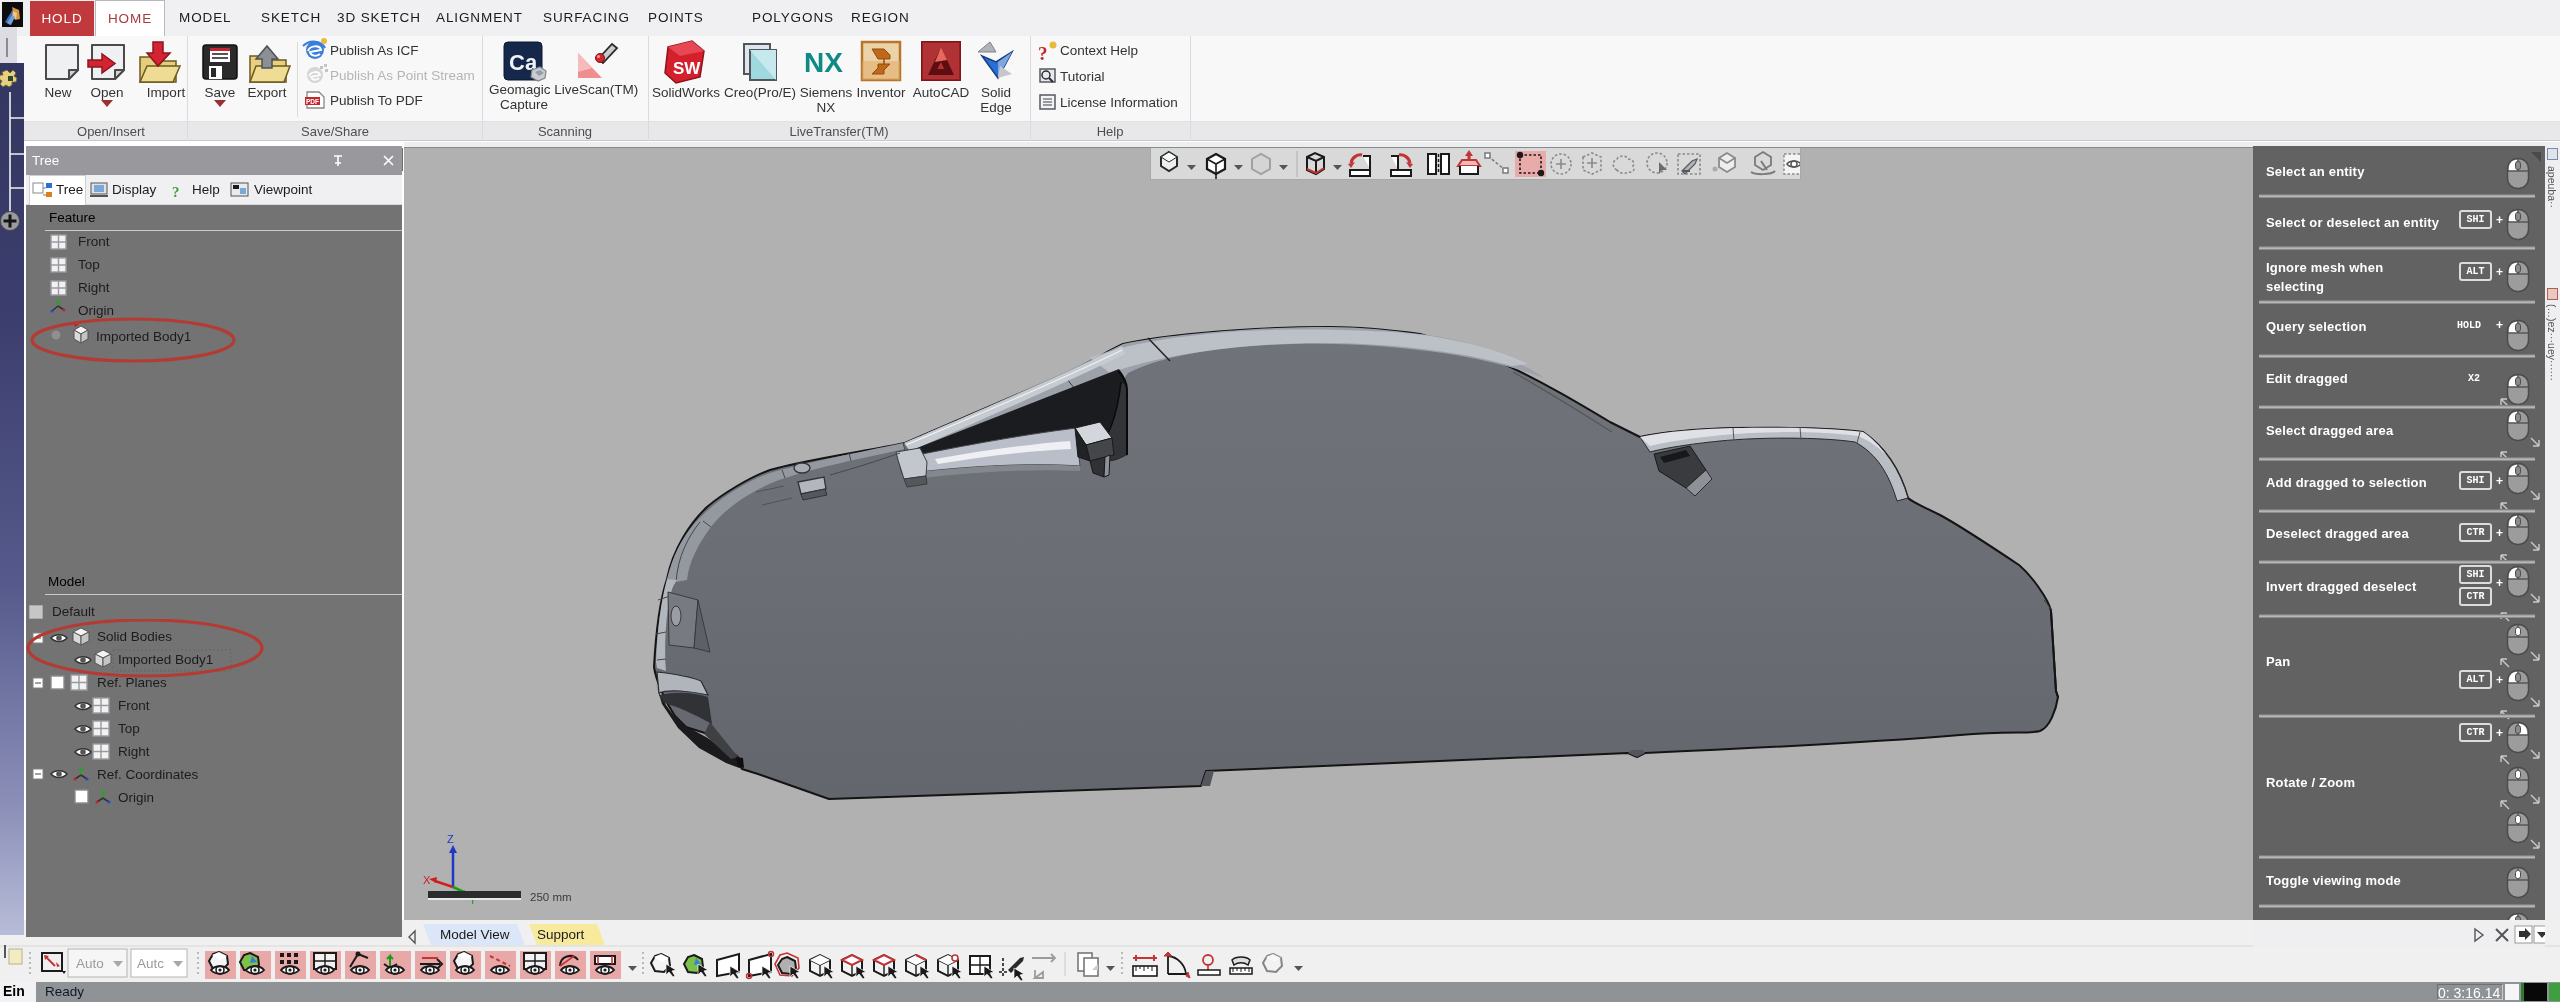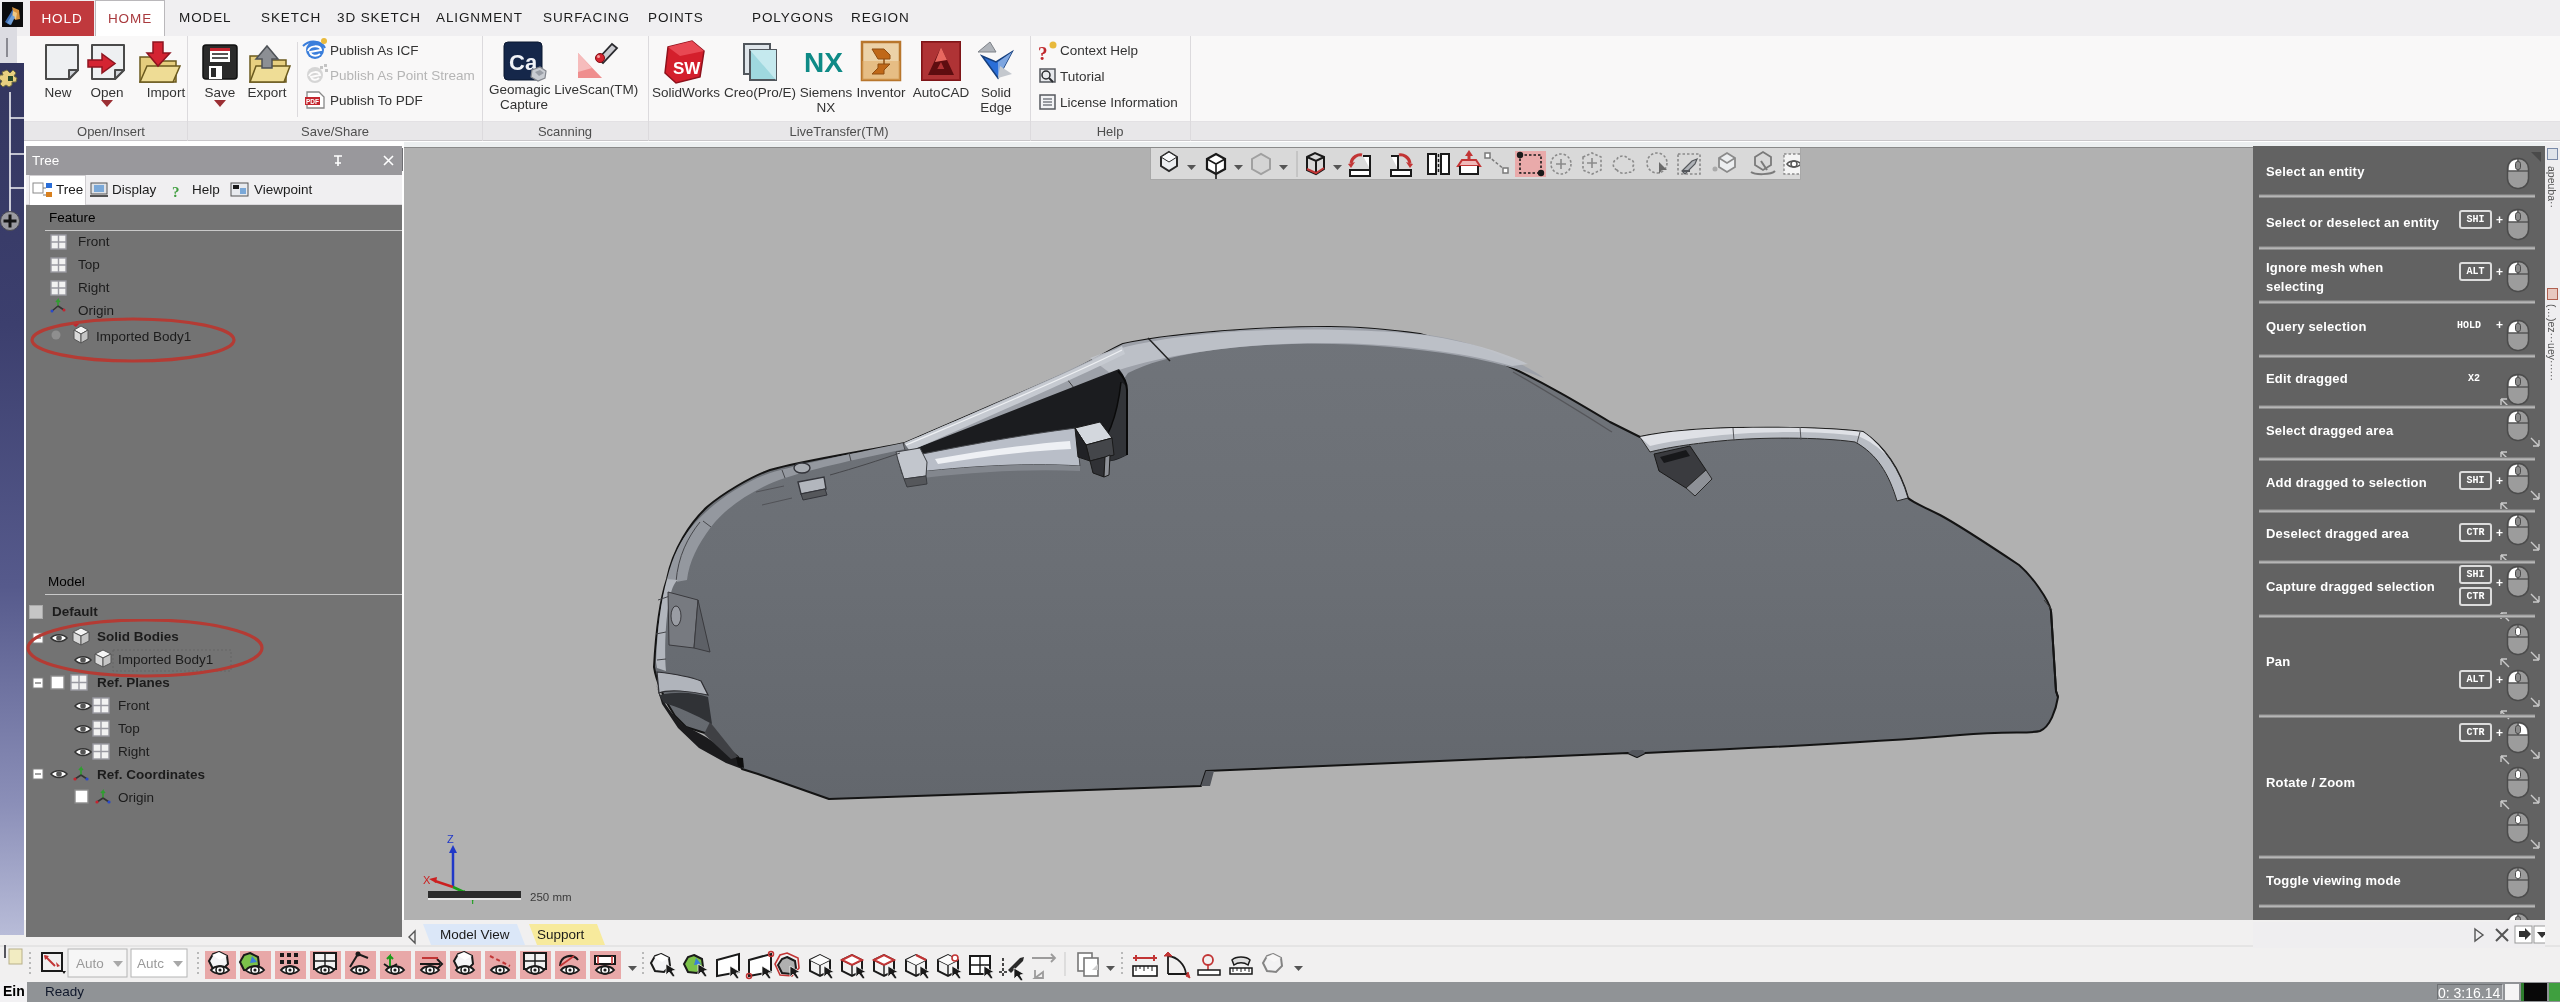--- a/index.html
+++ b/index.html
@@ -17,21 +17,21 @@
 .rlabel{position:absolute;top:85px;font-size:13.5px;color:#333;transform:translateX(-50%);white-space:nowrap}
 .dropar{position:absolute;width:0;height:0;border-left:6px solid transparent;border-right:6px solid transparent;border-top:7px solid #9b2f34}
 .smallrow{position:absolute;font-size:13.5px;color:#333;white-space:nowrap}
 .viewport{left:404px;top:148px;width:1849px;height:772px;background:#b1b1b1}
 .vp-topstrip{left:404px;top:142px;width:2156px;height:6px;background:#eceff0;border-bottom:1px solid #8a8a8a}
 .leftstrip{left:0;top:63px;width:24px;height:872px;z-index:2;background:linear-gradient(#33365f,#3c3f6e 30%,#565a8c 60%,#8b8fb8 85%,#b8bcd8)}
 .treepanel{left:26px;top:146px;width:376px;height:791px;background:#737373;z-index:3}
 .tp-title{position:absolute;left:0;top:0;width:376px;height:29px;background:#99989c;color:#fff;font-size:13.5px;line-height:29px;padding-left:6px}
 .tp-tabs{position:absolute;left:0;top:29px;width:376px;height:30px;background:#f0eff1;border-bottom:1px solid #d9d7da}
 .titem{position:absolute;font-size:13.5px;color:#1c1c1c;white-space:nowrap}
-.bolditem{font-weight:bold}
+.bolditem{font-weight:normal}
 .rightpanel{left:2253px;top:146px;width:292px;height:776px;background:#626262}
 .rp-row{position:absolute;left:13px;color:#fff;font-size:13px;font-weight:600;letter-spacing:.2px}
 .rp-sep{position:absolute;left:6px;width:276px;height:4px;background:linear-gradient(#6a6a6a,#c2c2c2 55%,#787878)}
 .keybox{position:absolute;width:33px;height:19px;border:2px solid #dcdcdc;border-radius:3px;color:#fff;font-family:"Liberation Mono",monospace;font-size:10px;font-weight:bold;text-align:center;line-height:15px}
 .plus{position:absolute;color:#fff;font-size:12px;font-weight:bold}
 .rightedge{left:2545px;top:142px;width:15px;height:780px;background:#efeef0}
 .bottombar{left:0;top:920px;width:2560px;height:62px;background:#f1f0f0}
 .statusbar{left:0;top:982px;width:2560px;height:20px;background:#909396}
 .vtoolbar{left:1150px;top:148px;width:651px;height:32px;background:#d9d9d9;border:1px solid #a8a8a8;border-top:none}
 </style>
@@ -631,21 +631,21 @@
 <div class="rp-row" style="top:173px">Query selection</div>
 <div class="rp-sep" style="top:208px"></div>
 <div class="rp-row" style="top:225px">Edit dragged</div>
 <div class="rp-sep" style="top:259px"></div>
 <div class="rp-row" style="top:277px">Select dragged area</div>
 <div class="rp-sep" style="top:311px"></div>
 <div class="rp-row" style="top:329px">Add dragged to selection</div>
 <div class="rp-sep" style="top:363px"></div>
 <div class="rp-row" style="top:380px">Deselect dragged area</div>
 <div class="rp-sep" style="top:414px"></div>
-<div class="rp-row" style="top:433px">Capture dragged selection</div>
+<div class="rp-row" style="top:433px">Invert dragged deselect</div>
 <div class="rp-sep" style="top:468px"></div>
 <div class="rp-row" style="top:508px">Pan</div>
 <div class="rp-sep" style="top:568px"></div>
 <div class="rp-sep" style="top:709px"></div>
 <div class="rp-row" style="top:629px">Rotate / Zoom</div>
 <div class="rp-row" style="top:727px">Toggle viewing mode</div>
 <div class="rp-sep" style="top:758px"></div>
 <div class="keybox" style="left:206px;top:64px">SHI</div><div class="plus" style="left:243px;top:67px">+</div>
 <div class="keybox" style="left:206px;top:116px">ALT</div><div class="plus" style="left:243px;top:119px">+</div>
 <div class="abs" style="left:204px;top:174px;color:#fff;font-family:'Liberation Mono',monospace;font-size:10px;font-weight:bold">HOLD</div><div class="plus" style="left:243px;top:172px">+</div>
@@ -855,19 +855,19 @@
           <path d="M1233 48v4m4-4v3m4-3v4m4-4v3m4-3v4" stroke="#1a1a1a"></path>
         </g>
    <g opacity=".5">
           <use href="#whex" x="1264" y="34"></use>
         </g>
    <path d="M1294 46h9l-4.5 5z" fill="#555"></path>
   </g>
  </svg>
 </div>
 <div class="abs statusbar" id="statusbar">
- <div class="abs" style="left:0;top:0;width:27px;height:20px;background:#f2f1f3;color:#000;font-size:14px;font-weight:bold;padding:1px 0 0 3px">Ein</div>
+ <div class="abs" style="left:0;top:0;width:36px;height:20px;background:#f2f1f3;color:#000;font-size:14px;font-weight:bold;padding:1px 0 0 3px">Ein</div>
  <div class="abs" style="left:45px;top:2px;color:#0f172a;font-size:13.5px">Ready</div>
  <div class="abs" style="left:2437px;top:2px;width:66px;height:16px;border-top:1px solid #6e7174;border-left:1px solid #6e7174;border-bottom:1px solid #c9cccf;border-right:1px solid #c9cccf;color:#fff;font-size:14px;text-align:left">0: 3:16.14</div>
  <div class="abs" style="left:2505px;top:2px;width:14px;height:16px;background:#f5f5f5"></div>
  <div class="abs" style="left:2521px;top:1px;width:26px;height:18px;background:#080808;border-left:3px solid #2e7d2e"></div>
  <div class="abs" style="left:2549px;top:1px;width:11px;height:18px;background:#3f9f3f"></div>
 </div>
 
 </body></html>

